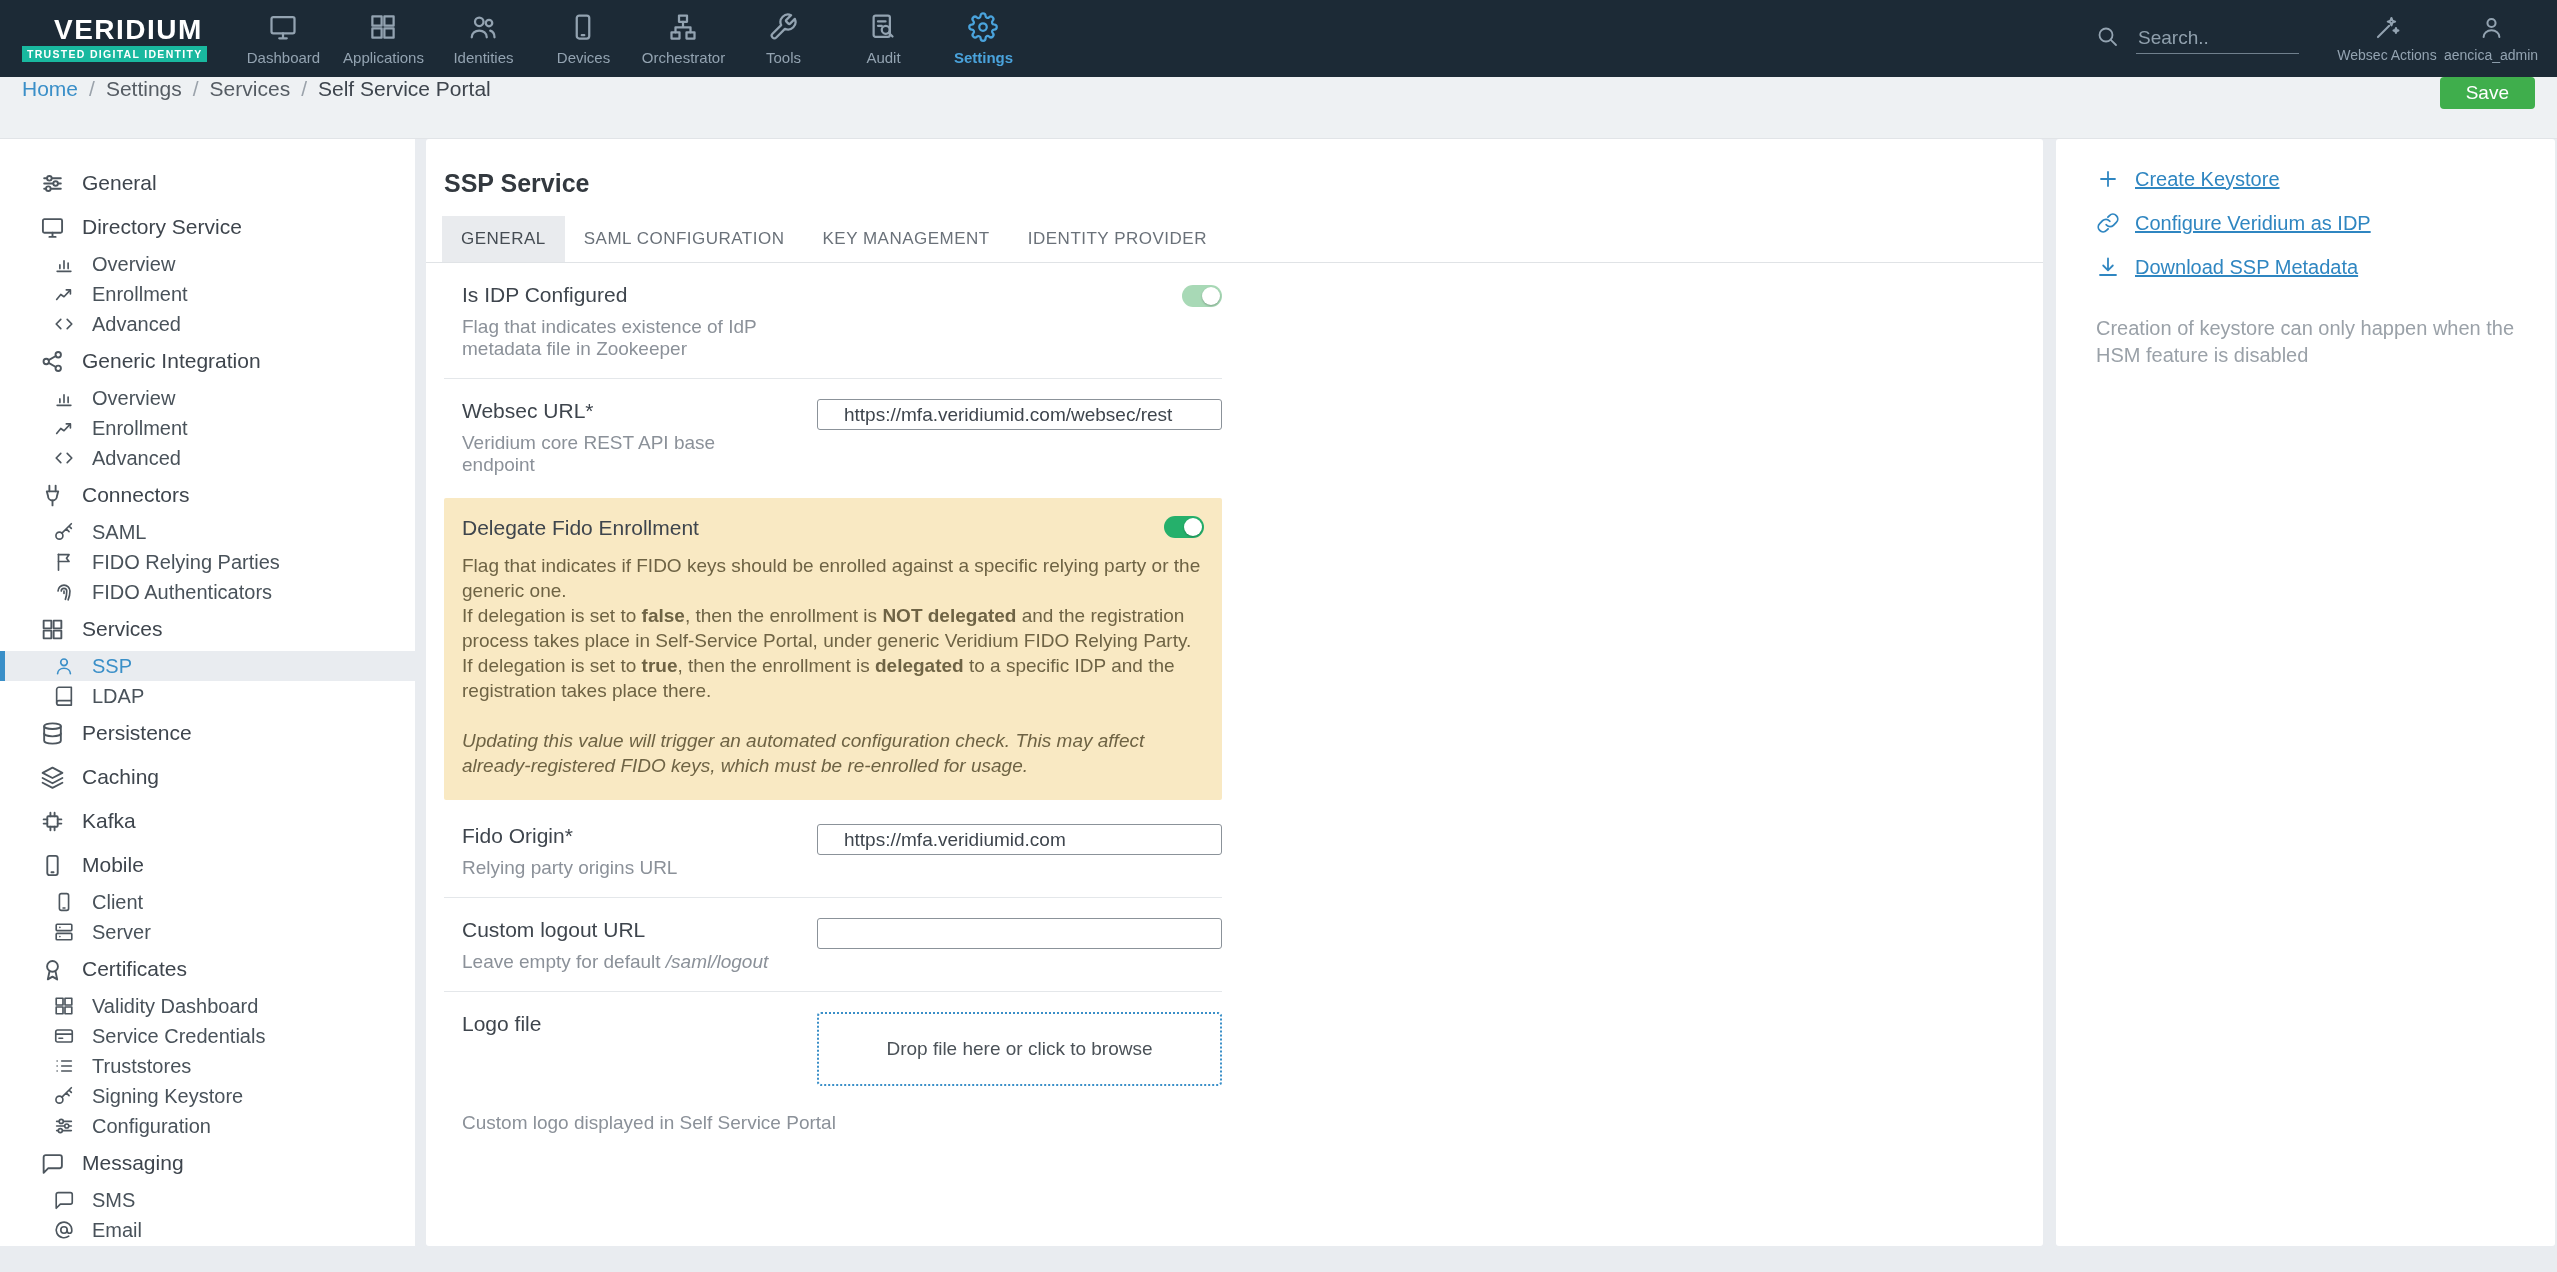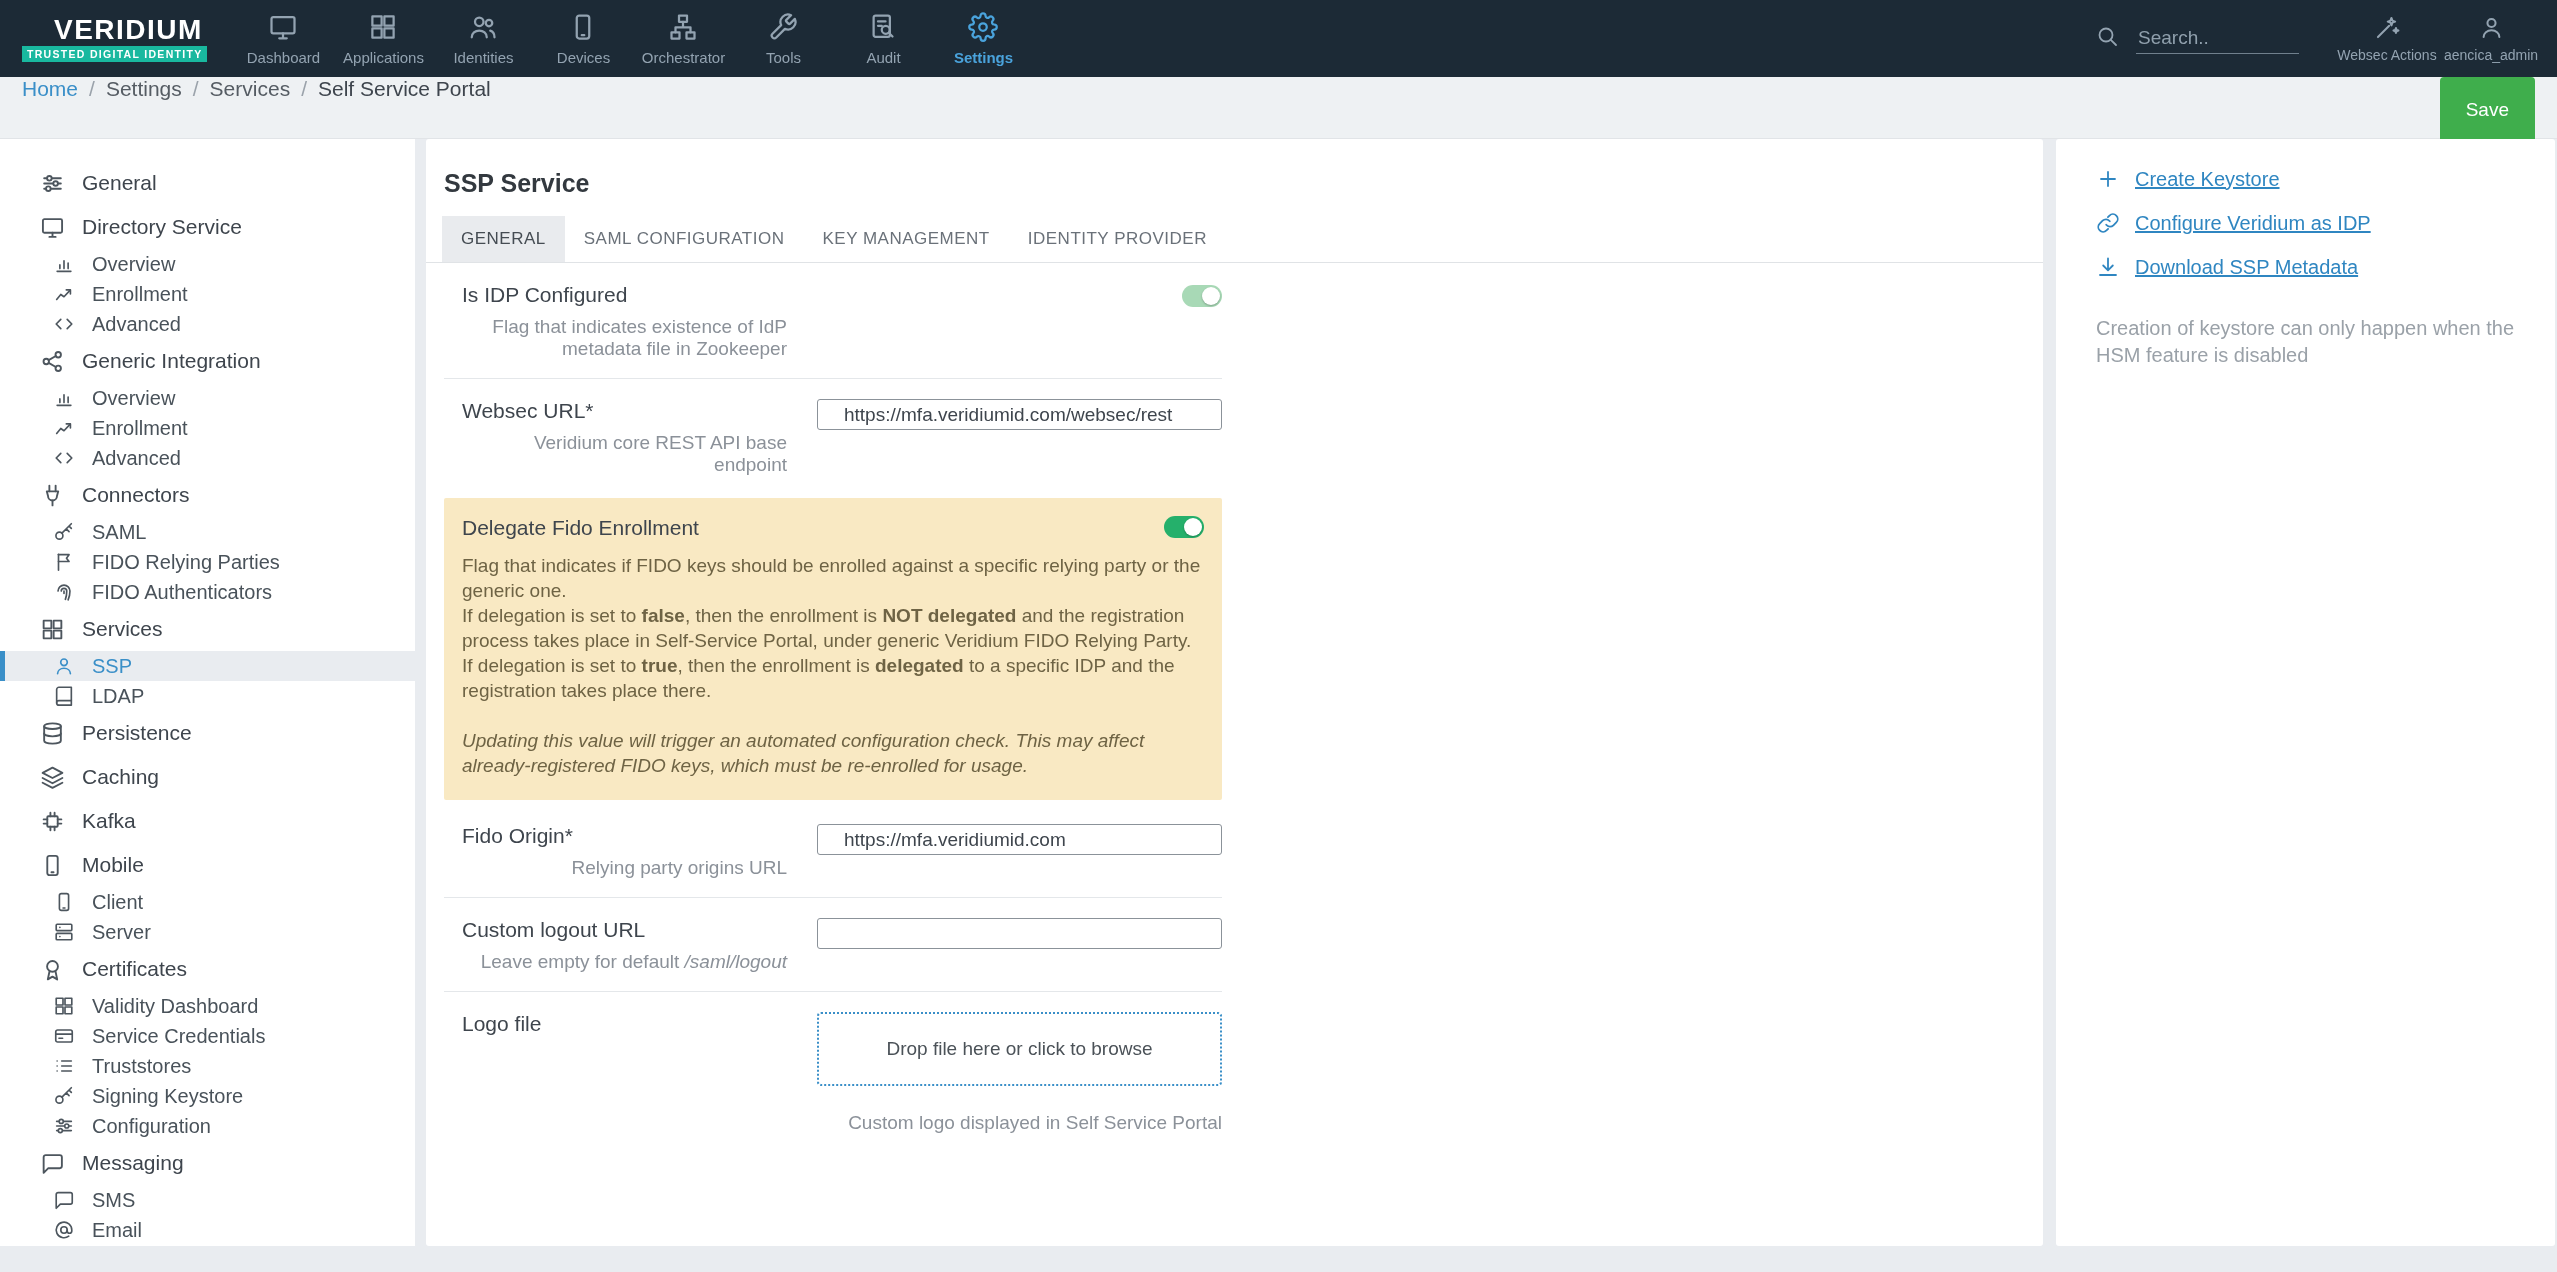--- a/index.html
+++ b/index.html
@@ -29,21 +29,21 @@
   .search input::placeholder { color:#90a0ad; }
   .top-action { width:104px; display:flex; flex-direction:column; align-items:center; gap:6px; color:#93a3b1; font-size:14px; cursor:pointer; }
   .top-action svg { width:27px; height:27px; }
 
   
   .crumbbar { height:62px; background:#eef1f3; display:flex; align-items:flex-start; padding:0 22px; font-size:21px; border-bottom:1px solid #e1e4e7; }
   .crumb-link { color:#3a8fc8; cursor:pointer; }
   .crumb { color:#555c63; cursor:pointer; }
   .crumb.current { color:#3e454d; cursor:default; }
   .crumb-sep { color:#9aa2aa; margin:0 11px; }
-  .save-btn { margin-left:auto; background:#3fae4c; color:#fff; border:none; border-radius:4px; font-size:19px; padding:22px 26px; cursor:pointer; font-family:inherit; }
+  .save-btn { margin-left:auto; background:#3fae4c; color:#fff; border:none; border-radius:4px; font-size:19px; padding:5px 26px; cursor:pointer; font-family:inherit; }
 
   
   .workspace { display:flex; height:1107px; align-items:stretch; }
   .sidebar { width:415px; flex:none; background:#fff; padding-top:22px; overflow:hidden; }
   .side-item { display:flex; align-items:center; gap:17px; cursor:pointer; }
   .side-item.section { height:44px; padding-left:40px; font-size:21px; color:#3e454d; }
   .side-item.sub { height:30px; padding-left:53px; font-size:20px; color:#49525a; }
   .side-item svg { width:25px; height:25px; color:#4d565e; flex:none; }
   .side-item.sub svg { width:22px; height:22px; }
   .side-item.selected { background:#e9ecf0; color:#3a8fc8; border-left:5px solid #3a8fc8; padding-left:48px; }
@@ -56,21 +56,21 @@
   
   .page-title { font-size:25px; font-weight:bold; color:#33393f; margin:6px 0 0 18px; }
   .tabs { display:flex; margin-top:18px; border-bottom:1px solid #e0e3e6; padding-left:16px; }
   .tab { font-size:17px; letter-spacing:0.5px; color:#6a7179; padding:13px 19px; cursor:pointer; }
   .tab.active { background:#e9ebee; color:#454c53; }
 
   .form { width:796px; padding-bottom:40px; }
   .form-row { display:flex; padding:20px 0 18px 36px; }
   .field-text { flex:1; padding-right:30px; }
   .field-label { font-size:21px; color:#3e454d; }
-  .field-help { font-size:19px; color:#8b9199; margin-top:9px;text-align:right; }
+  .field-help { font-size:19px; color:#8b9199; margin-top:9px; }
   .field-help i { font-style:italic; }
   .field-control { width:405px; flex:none; }
   .field-control.end { display:flex; justify-content:flex-end; align-items:flex-start; padding-top:2px; }
   .divider { height:1px; background:#e4e7ea; margin-left:18px; width:778px; }
 
   .toggle { width:40px; height:22px; border-radius:11px; position:relative; cursor:pointer; flex:none; }
   .toggle.on { background:#25b06b; }
   .toggle.on.pale { background:#a8d9b6; }
   .toggle .knob { position:absolute; right:2px; top:2px; width:18px; height:18px; border-radius:50%; background:#fff; box-shadow:0 1px 2px rgba(0,0,0,0.25); }
 

